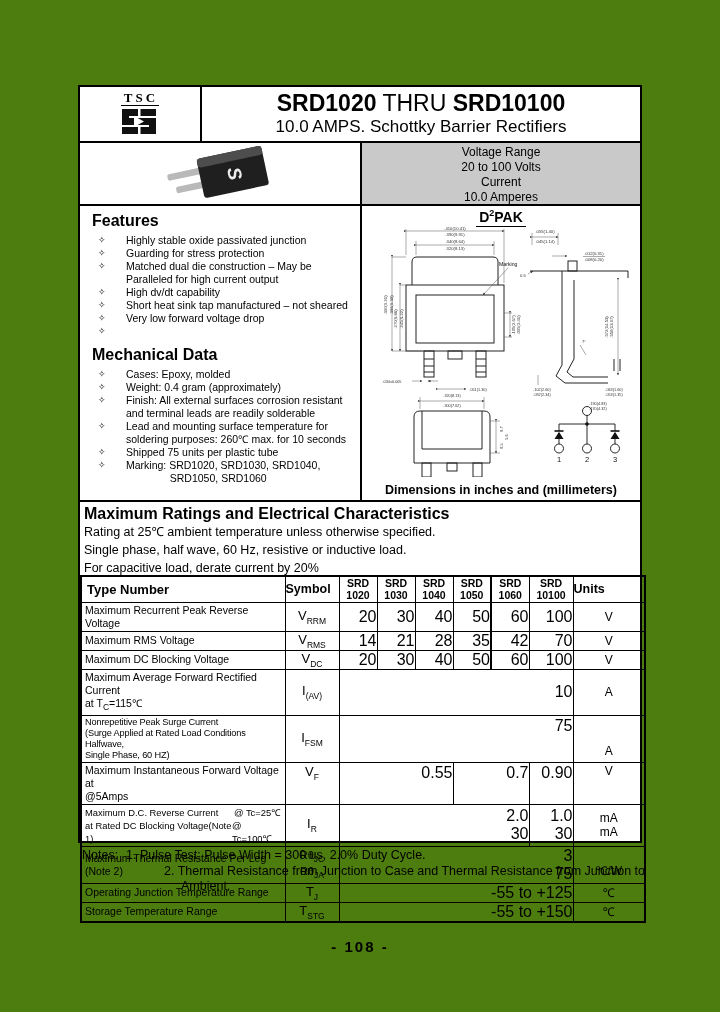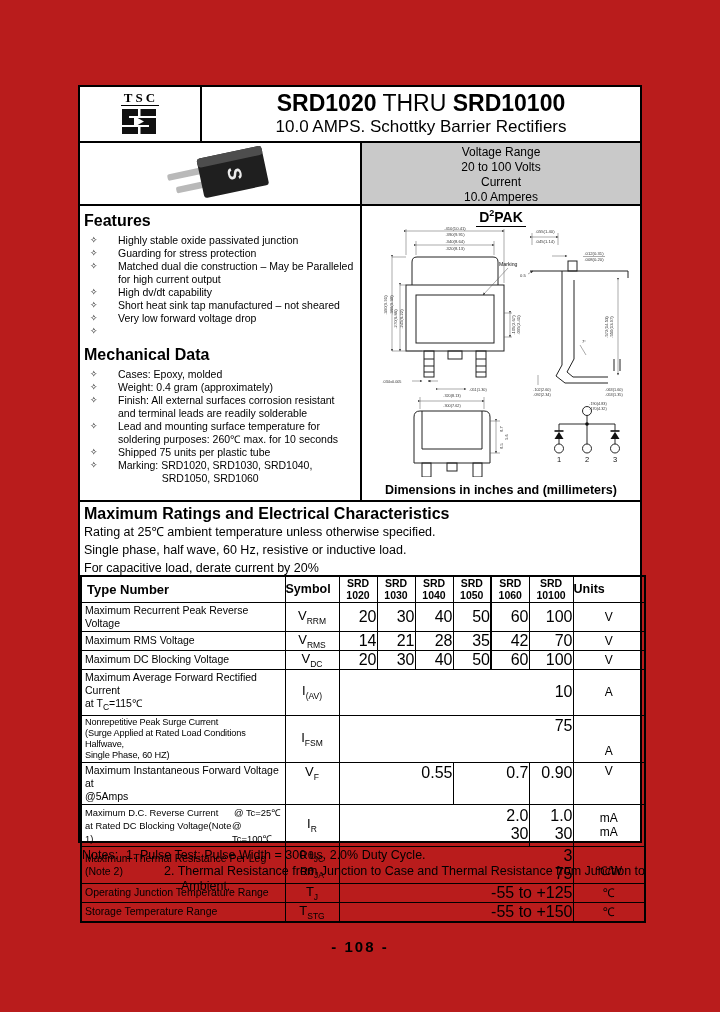--- a/index.html
+++ b/index.html
@@ -1,36 +1,36 @@
 <!DOCTYPE html>
 <html><head>
 <meta charset="utf-8">
 <style>
   * { margin:0; padding:0; box-sizing:border-box; }
   body { background:#ffffff; font-family:"Liberation Sans", sans-serif; color:#000; }
-  .page { position:relative; width:720px; height:1012px; background:#b91c1c; overflow:hidden; }
+  .page { position:relative; width:720px; height:1012px; background:#4d7c0f; overflow:hidden; }
   .doc { position:absolute; left:78px; top:85px; width:564px; height:758px; border:2px solid #000; background:#fff; }
 
   
   .header-row { display:flex; height:56px; border-bottom:2px solid #000; }
   .logo-cell { width:122px; border-right:2px solid #000; display:flex; flex-direction:column; align-items:center; justify-content:center; }
   .logo-text { font-family:"Liberation Serif", serif; font-weight:bold; font-size:13px; letter-spacing:3px; border-bottom:1.5px solid #000; line-height:13px; padding:0 1px 1px 3px; }
   .title-cell { flex:1; text-align:center; padding-top:3px; }
   .title-line { font-size:23px; line-height:26px; }
   .title-line b { font-weight:bold; }
   .subtitle { font-size:17px; line-height:22px; }
 
   
   .photo-row { display:flex; height:63px; border-bottom:2px solid #000; }
   .photo-cell { width:282px; border-right:2px solid #000; position:relative; }
   .summary-cell { flex:1; background:#c9c9c9; text-align:center; font-size:12px; line-height:15px; padding-top:2px; }
 
   
   .main-row { display:flex; height:296px; border-bottom:2px solid #000; }
-  .left-col { width:282px; border-right:2px solid #000; padding:3px 6px 0 4px; }
+  .left-col { width:282px; border-right:2px solid #000; padding:3px 6px 0 12px; }
   .sec-heading { font-size:16px; font-weight:bold; line-height:20px; margin:2px 0 3px 0; }
   .blist { font-size:10.5px; line-height:13px; }
   .bitem { display:flex; }
   .bullet { width:34px; text-align:left; padding-left:6px; flex:none; font-size:9px; }
   .btext { flex:1; }
   .prewrap { white-space:pre-wrap; }
 
   .right-col { flex:1; position:relative; }
   .pkg-title { position:absolute; top:2px; left:0; width:100%; text-align:center; }
   .pkg-title span.box { display:inline-block; border-bottom:1.5px solid #000; font-weight:bold; font-size:14px; padding:0 3px 1px 3px; }

